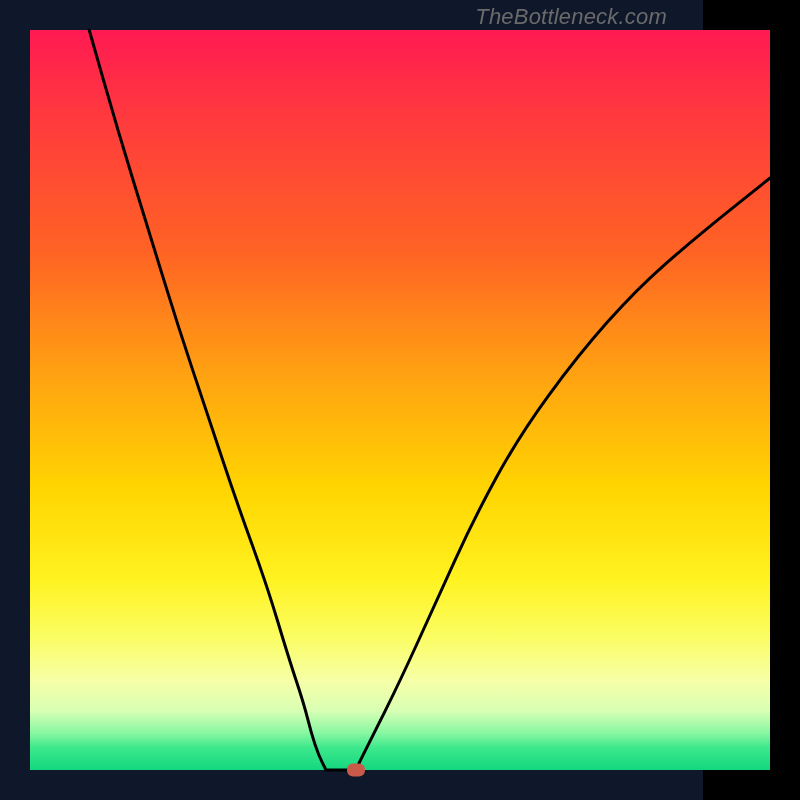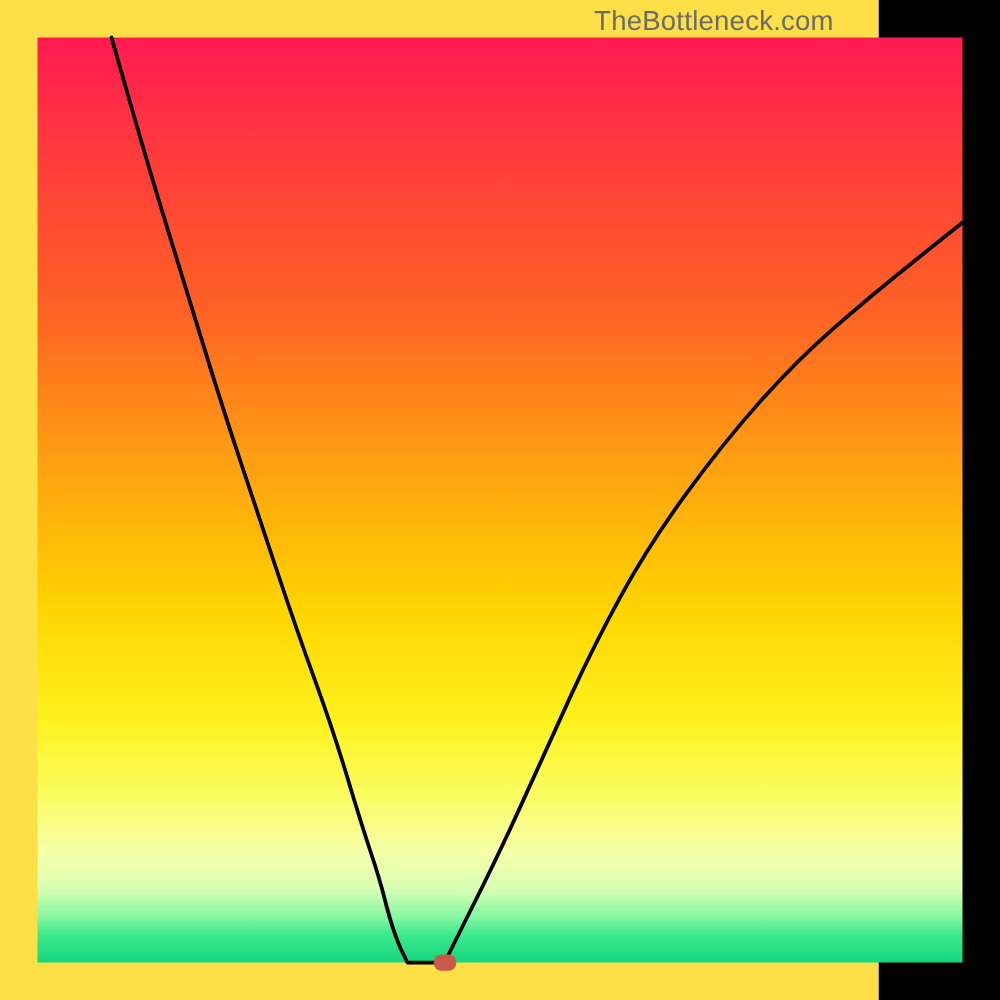--- a/index.html
+++ b/index.html
@@ -8,21 +8,22 @@
     width: 800px;
     height: 800px;
     overflow: hidden;
     background: #000;
     font-family: Arial, Helvetica, sans-serif;
   }
   .frame {
     position: relative;
     width: 703px;
     height: 800px;
-    background: #fde047;
+    background: #0f172a;
+    font-style: italic;
   }
   .plot-area {
     position: absolute;
     left: 30px;
     top: 30px;
     width: 740px;
     height: 740px;
     
     background: linear-gradient(
       to bottom,

